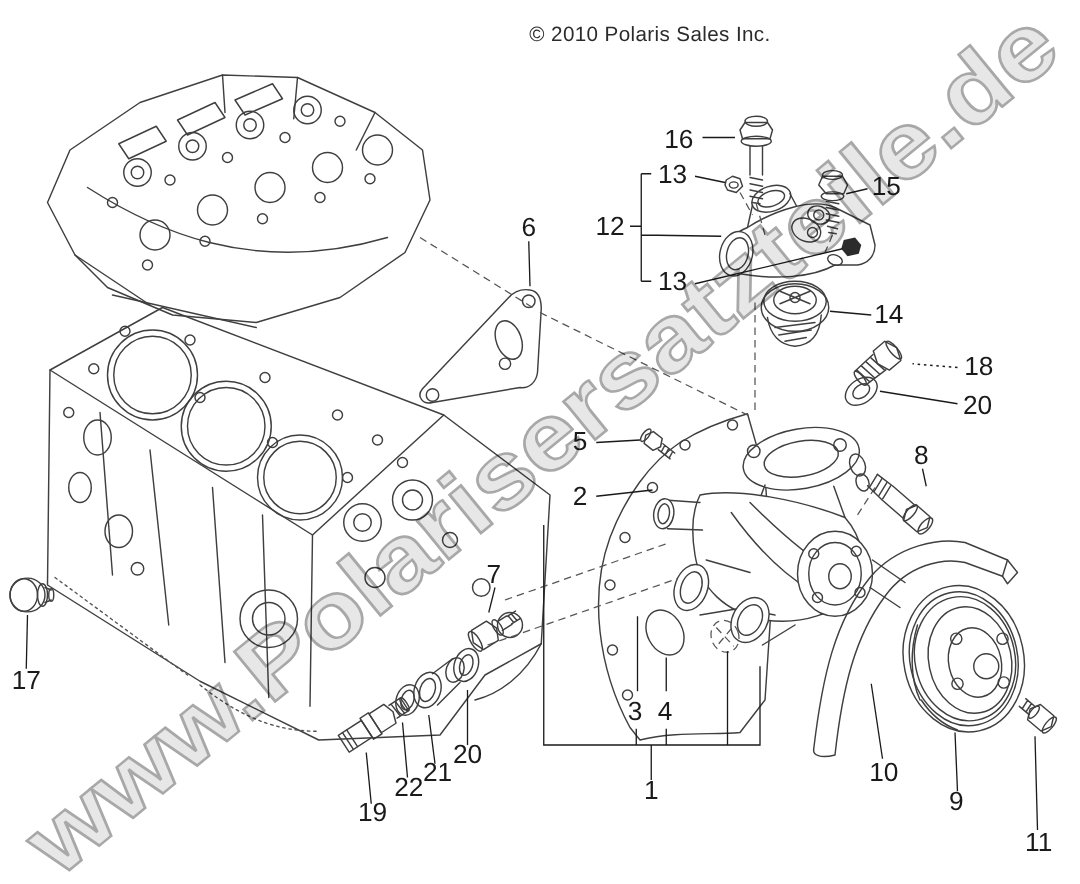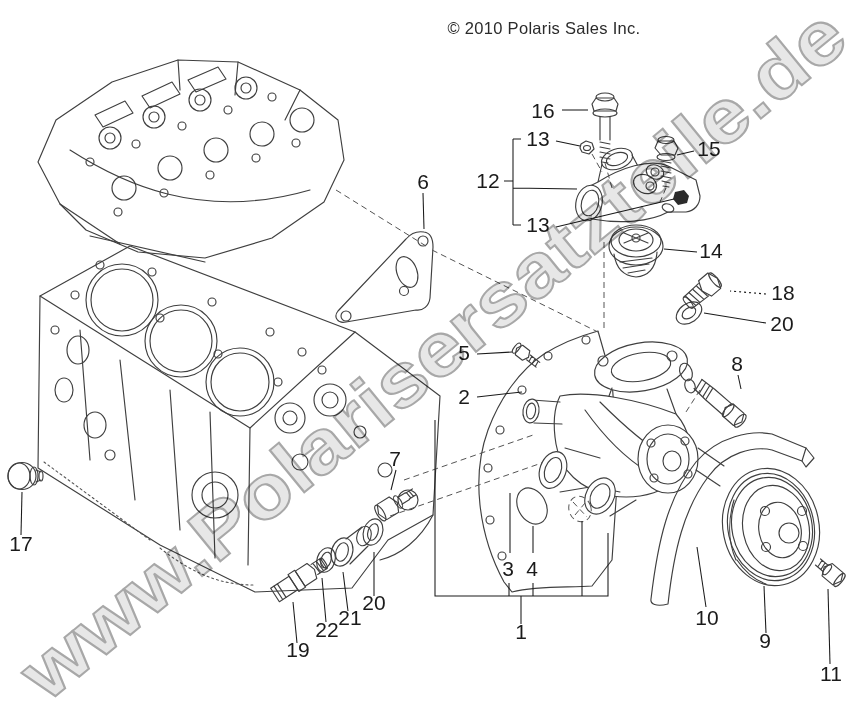--- a/index.html
+++ b/index.html
@@ -1,18 +1,18 @@
 <!DOCTYPE html>
 <html style="--line: #3f3f3f; --callout: #1a1a1a; --watermark_fill: #e7e7e7; --watermark_outline: #a8a8a8;"><head>
 <meta charset="utf-8">
 <style>
   html,body{margin:0;padding:0;background:#fff;}
   .stage{position:relative;width:864px;height:707px;background:#fff;overflow:hidden;
          font-family:"Liberation Sans",sans-serif;}
-  .copyright{position:absolute;top:19px;left:544px;transform:translateX(-50%);
+  .copyright{position:absolute;top:19px;left:520px;transform:translateX(-50%);
              font-size:16.5px;color:#2b2b2b;white-space:nowrap;letter-spacing:.3px;}
   .canvas{position:absolute;left:0;top:0;}
   .part{stroke:var(--line,#3f3f3f);fill:none;stroke-width:1.15;stroke-linecap:round;stroke-linejoin:round;}
   .wfill{fill:#ffffff;}
   .dark{fill:#2b2b2b;stroke:none;}
   .dash{stroke:#555;stroke-width:1;fill:none;stroke-dasharray:6 4;}
   .dot{stroke:#555;stroke-width:1.1;fill:none;stroke-dasharray:2 3;}
   .cline{stroke:var(--callout,#1a1a1a);stroke-width:1.05;fill:none;}
   .cdot{stroke:var(--callout,#1a1a1a);stroke-width:1.2;fill:none;stroke-dasharray:2 3;}
   .lbl{font-size:21px;fill:var(--callout,#1a1a1a);text-anchor:middle;font-family:"Liberation Sans",sans-serif;}

